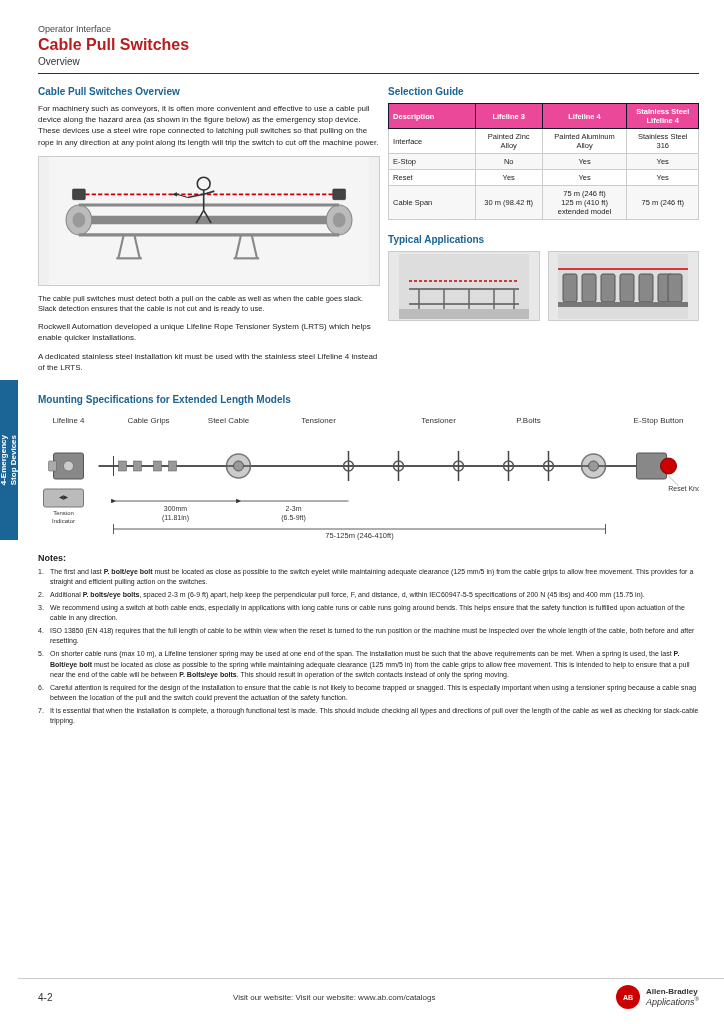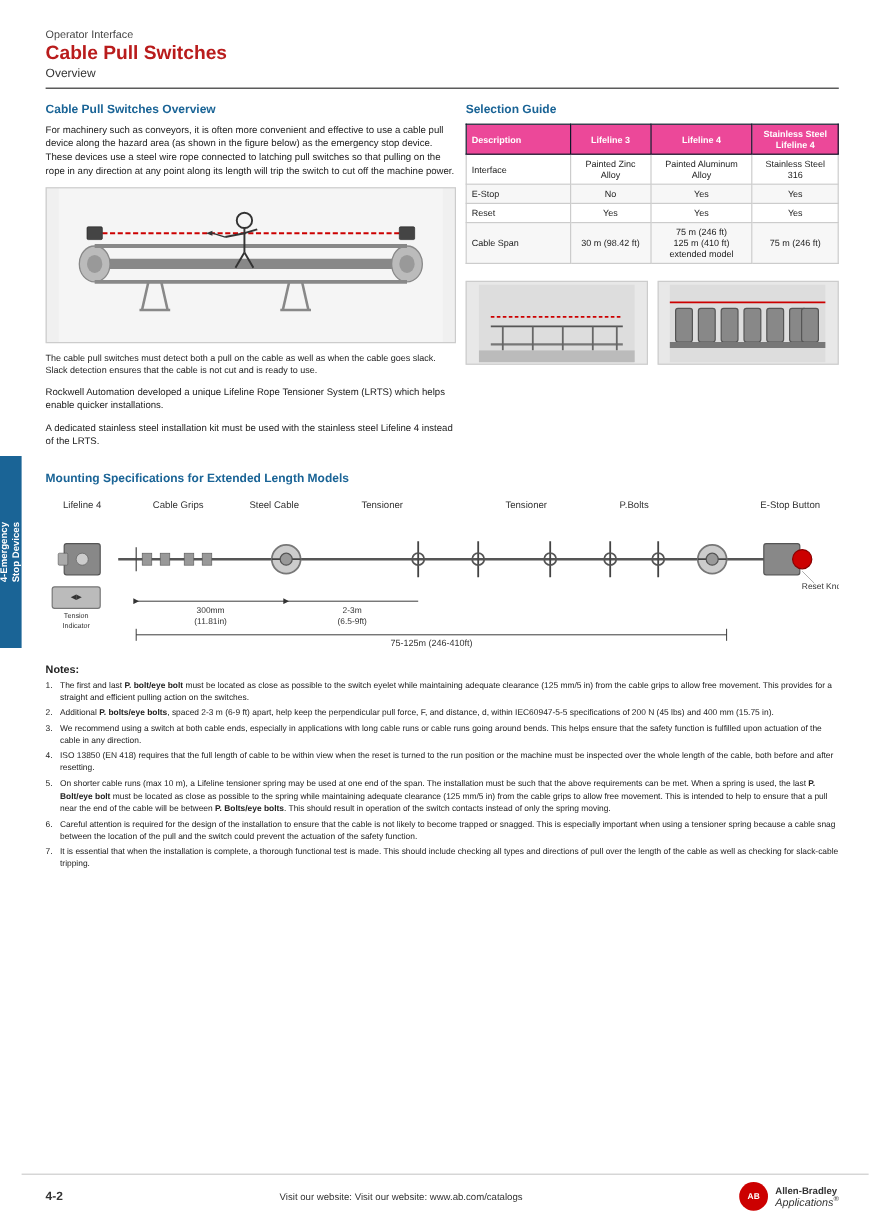--- a/index.html
+++ b/index.html
@@ -225,21 +225,21 @@
       right: 0;
       display: flex;
       align-items: center;
       justify-content: space-between;
       padding: 0 25px 0 20px;
       border-top: 1px solid #ccc;
       padding-top: 6px;
     }
     .footer-page {
       font-size: 10px;
-      font-weight: bold;
+      font-weight: normal;
       color: #333;
     }
     .footer-url {
       font-size: 8px;
       color: #333;
     }
     .footer-logo {
       display: flex;
       align-items: center;
       gap: 6px;
@@ -370,20 +370,21 @@
             <tr>
               <td class="col-desc">Cable Span</td>
               <td>30 m (98.42 ft)</td>
               <td>75 m (246 ft)<br>125 m (410 ft)<br>extended model</td>
               <td>75 m (246 ft)</td>
             </tr>
           </tbody>
         </table>
 
         <div class="typical-apps">
+          <div class="section-title">Typical Applications</div>
           <div class="app-images">
             <div class="app-img-box">
               <svg viewBox="0 0 130 65" width="130" height="65">
                 <rect width="130" height="65" fill="#ddd"></rect>
 
                 <line x1="10" y1="50" x2="120" y2="50" stroke="#777" stroke-width="2"></line>
                 <line x1="10" y1="35" x2="120" y2="35" stroke="#555" stroke-width="1.5"></line>
                 <line x1="20" y1="35" x2="20" y2="55" stroke="#666" stroke-width="1.5"></line>
                 <line x1="45" y1="35" x2="45" y2="55" stroke="#666" stroke-width="1.5"></line>
                 <line x1="70" y1="35" x2="70" y2="55" stroke="#666" stroke-width="1.5"></line>

